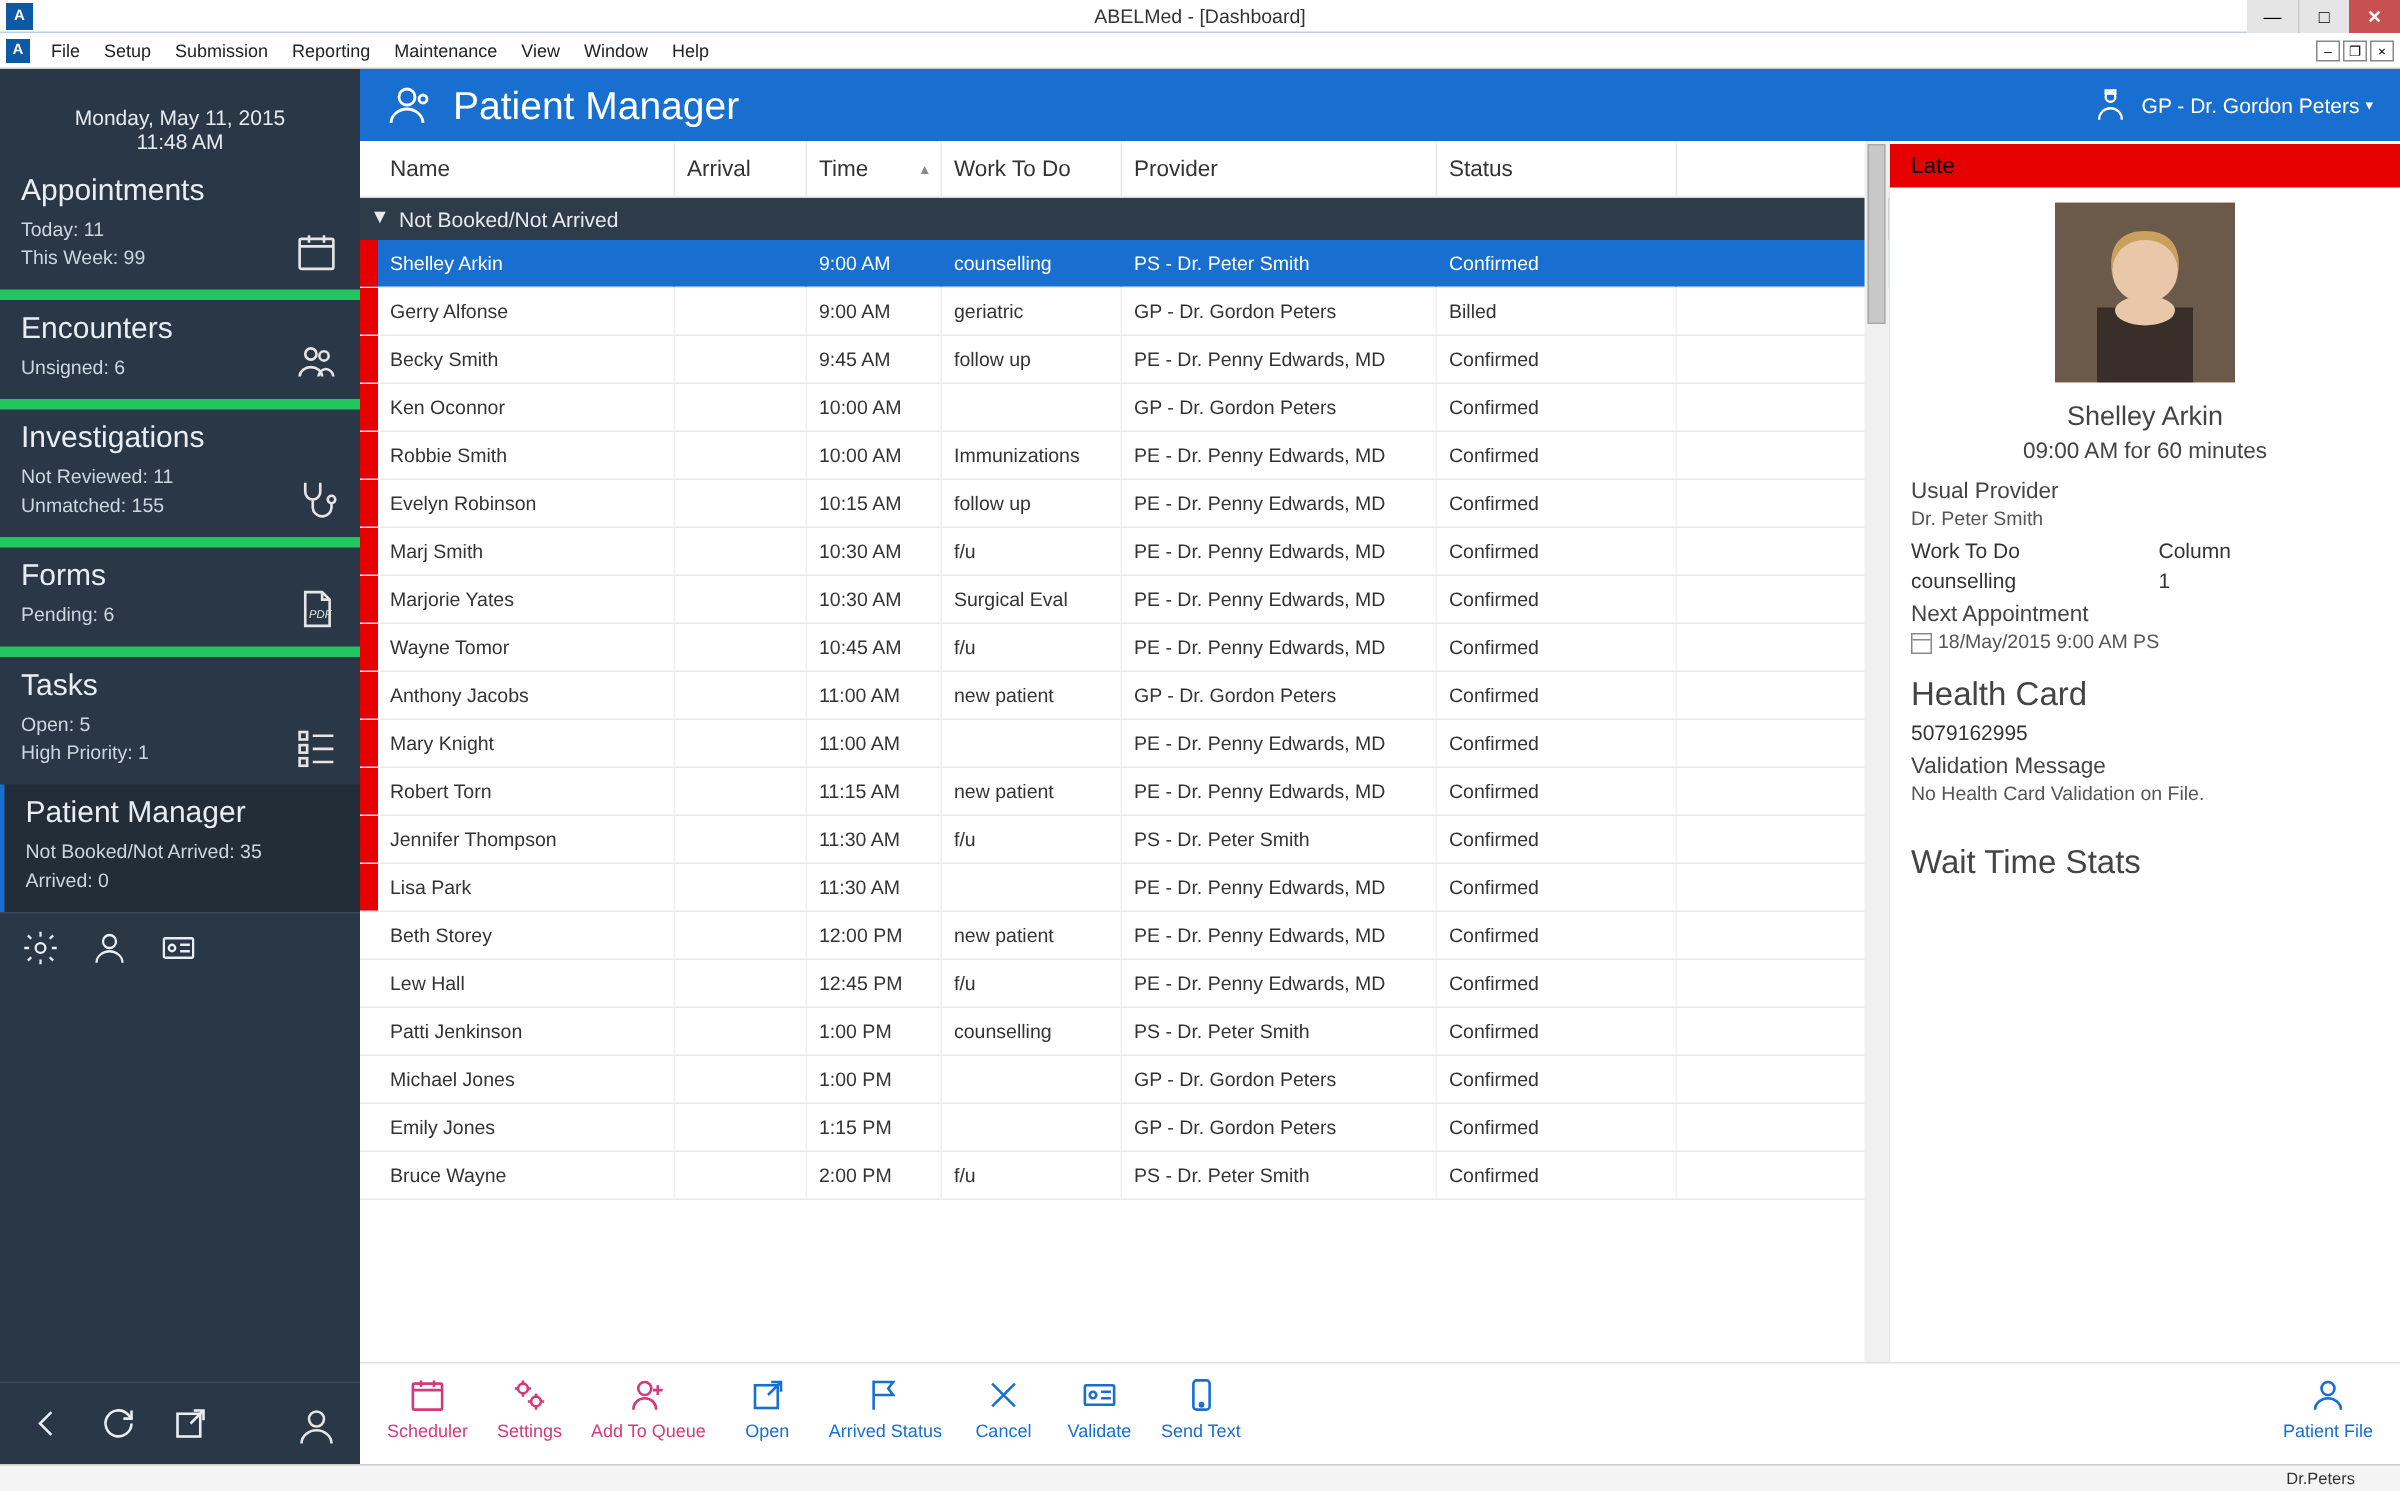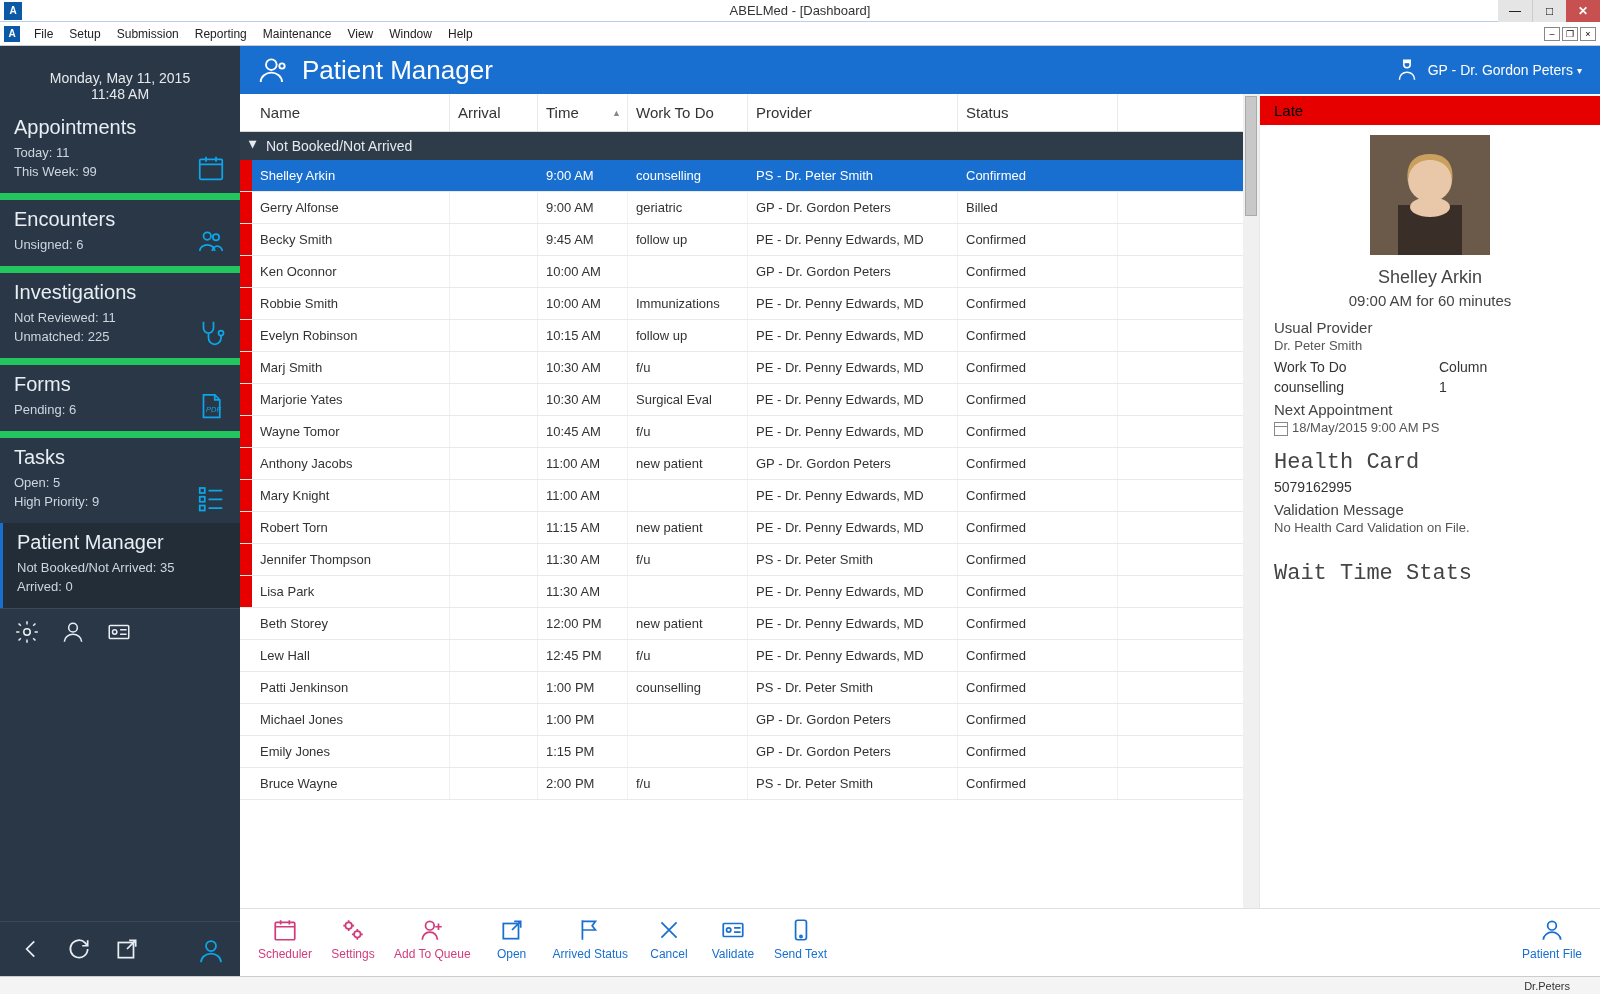--- a/index.html
+++ b/index.html
@@ -25,21 +25,21 @@
 
 .app { display: grid; grid-template-columns: 240px 1fr; height: calc(994px - 22px - 24px - 18px); }
 
 
 .sidebar { background: #293746; color: #e6eaee; display: flex; flex-direction: column; position: relative; }
 .sb-date { text-align: center; padding: 24px 0 6px; font-size: 14px; }
 .sb-section { padding: 8px 14px 10px; border-top: 7px solid #22c55e; position: relative; }
 .sb-section.first { border-top: none; }
 .sb-h { font-size: 20px; font-weight: 300; color: #e8eef4; margin-bottom: 6px; }
 .sb-line { font-size: 13px; color: #cdd6df; margin: 4px 0; }
-.sb-icon-big { position: absolute; right: 14px; bottom: 10px; width: 30px; height: 30px; color: #0ea5e9; font-style: italic; }
+.sb-icon-big { position: absolute; right: 14px; bottom: 10px; width: 30px; height: 30px; color: #e5e5e5; font-style: italic; }
 .sb-pm { background: #222d38; border-left: 3px solid #186fcf; padding: 8px 14px 10px; }
 .sb-tools { display: flex; gap: 20px; padding: 10px 14px; border-top: 1px solid #3a4a5b; }
 .sb-tools .ticon { width: 26px; height: 26px; color: #e8eef4; cursor: pointer; }
 .sb-bottom { margin-top: auto; display: flex; gap: 22px; padding: 14px 18px; border-top: 1px solid #3a4a5b; }
 .sb-bottom .bicon { width: 26px; height: 26px; color: #e8eef4; cursor: pointer; }
 
 
 .main { display: grid; grid-template-rows: 48px 1fr 68px; }
 
 
@@ -75,21 +75,21 @@
 
 .details { padding: 0 14px 10px; font-size: 14px; color: #333; overflow-y: auto; }
 .late-banner { background: #e60000; color: #000000; font-size: 15px; padding: 6px 14px; margin: 2px -14px 10px; }
 .photo { width: 120px; height: 120px; background: #c8a488; margin: 0 auto 12px; display: block; }
 .det-name { text-align: center; font-size: 18px; color: #444; }
 .det-time { text-align: center; font-size: 15px; margin: 4px 0 10px; color: #444; }
 .det-sec { margin-top: 6px; }
 .det-sec .lbl { font-size: 15px; color: #444; }
 .det-sec .val { font-size: 13px; color: #555; margin-top: 2px; }
 .det-cols { display: grid; grid-template-columns: 1fr 1fr; gap: 4px 18px; }
-.det-h2 { font-size: 22px; font-weight: 300; color: #444; margin-top: 14px; font-family: Liberation Mono, monospace; }
+.det-h2 { font-size: 22px; font-weight: 300; color: #444; margin-top: 14px; }
 .cal-ic { display: inline-block; width: 14px; height: 14px; border: 1px solid #888; margin-right: 4px; vertical-align: middle; position: relative; }
 .cal-ic::before { content: ""; position: absolute; left: 0; right: 0; top: 3px; border-top: 1px solid #888; }
 
 
 .toolbar { border-top: 1px solid #e0e0e0; display: flex; align-items: flex-start; padding: 8px 18px 6px; gap: 18px; }
 .tbtn { display: flex; flex-direction: column; align-items: center; gap: 4px; font-size: 12px; cursor: pointer; min-width: 46px; }
 .tbtn .ic { width: 26px; height: 26px; }
 .tbtn.pink { color: #d33a7a; }
 .tbtn.blue { color: #186fcf; }
 .tbtn.right { margin-left: auto; }
@@ -153,41 +153,41 @@
       <div class="sb-icon-big"><svg viewBox="0 0 24 24" fill="none" stroke="currentColor" stroke-width="1.4">
             <circle cx="9" cy="8" r="3"></circle>
             <circle cx="16" cy="9" r="2.5"></circle>
             <path d="M3 20c0-3 3-5 6-5s6 2 6 5M13 20c0-2 2-4 4-4s4 2 4 4"></path>
           </svg></div>
     </div>
 
     <div class="sb-section">
       <div class="sb-h">Investigations</div>
       <div class="sb-line">Not Reviewed: 11</div>
-      <div class="sb-line">Unmatched: 225</div>
+      <div class="sb-line">Unmatched: 155</div>
       <div class="sb-icon-big"><svg viewBox="0 0 24 24" fill="none" stroke="currentColor" stroke-width="1.4">
             <path d="M6 3v5a4 4 0 008 0V3M10 12v4a5 5 0 0010 0v-2"></path>
             <circle cx="20" cy="12" r="2"></circle>
           </svg></div>
     </div>
 
     <div class="sb-section">
       <div class="sb-h">Forms</div>
       <div class="sb-line">Pending: 6</div>
       <div class="sb-icon-big"><svg viewBox="0 0 24 24" fill="none" stroke="currentColor" stroke-width="1.4">
             <path d="M6 3h9l4 4v14H6z"></path>
             <path d="M15 3v4h4"></path>
             <text x="8" y="17" font-size="6" fill="currentColor" stroke="none">PDF</text>
           </svg></div>
     </div>
 
     <div class="sb-section">
       <div class="sb-h">Tasks</div>
       <div class="sb-line">Open: 5</div>
-      <div class="sb-line">High Priority: 9</div>
+      <div class="sb-line">High Priority: 1</div>
       <div class="sb-icon-big"><svg viewBox="0 0 24 24" fill="none" stroke="currentColor" stroke-width="1.4">
             <rect x="3" y="4" width="4" height="4"></rect>
             <rect x="3" y="11" width="4" height="4"></rect>
             <rect x="3" y="18" width="4" height="4"></rect>
             <path d="M10 6h11M10 13h11M10 20h11"></path>
           </svg></div>
     </div>
 
     <div class="sb-pm">
       <div class="sb-h">Patient Manager</div>

